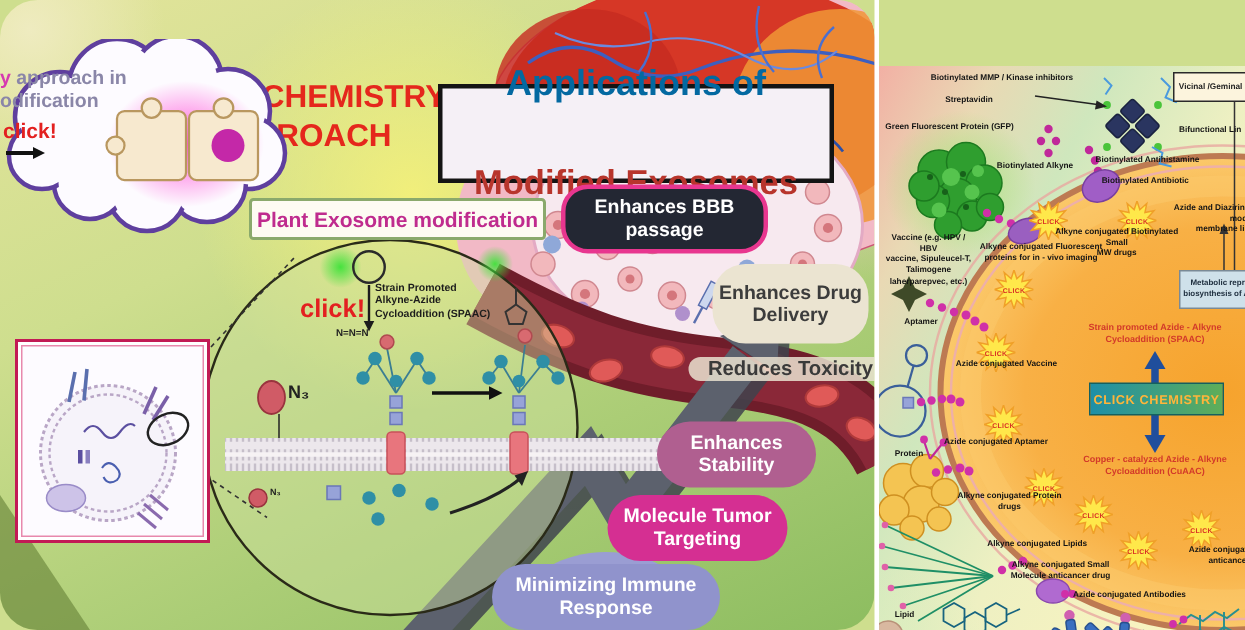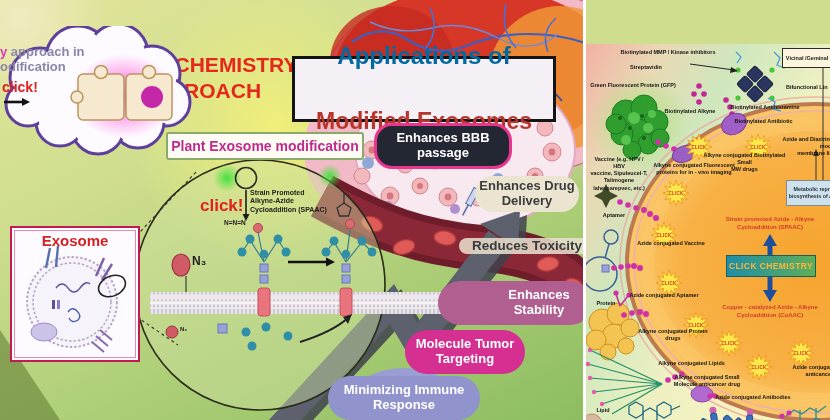--- a/index.html
+++ b/index.html
@@ -6,42 +6,42 @@
   .stage{position:relative;width:830px;height:420px;overflow:hidden;
          font-family:"Liberation Sans",sans-serif;background:#cede8e;}
   .abs{position:absolute;}
   svg{display:block;}
   
   .left-panel{position:absolute;left:0;top:0;width:583px;height:420px;overflow:hidden;
     background:
       radial-gradient(circle 190px at 560px 55px, rgba(248,197,216,.95), rgba(248,197,216,0) 70%),
       radial-gradient(circle 200px at 275px 130px, rgba(248,242,120,.85), rgba(248,242,120,0) 72%),
       radial-gradient(circle 120px at 20px 20px, rgba(240,236,196,.9), rgba(240,236,196,0) 75%),
-      linear-gradient(155deg,#e3e49b 0%,#cede8e 34%,#abcd76 68%,#8dbd60 100%);}
+      linear-gradient(155deg,#e3e49b 0%,#cede8e 34%,#abcd76 68%,#8dbd60 100%); border-radius: 25px;}
   .corner-tri{position:absolute;left:0;top:330px;width:0;height:0;
     border-bottom:90px solid rgba(106,134,58,.65);border-right:60px solid transparent;}
   .heading{position:absolute;left:85px;top:52px;width:232px;text-align:center;
     font-size:21px;font-weight:800;color:#e5271c;line-height:1.22;white-space:pre-line;}
   .title-box{position:absolute;left:292px;top:56px;width:258px;height:60px;
     background:#f5f0f6;border:3px solid #141414;display:flex;flex-direction:column;
     align-items:center;justify-content:center;z-index:6;}
   .title-box .l1{font-size:24px;font-weight:800;color:#0369a1;line-height:1.05;}
   .title-box .l2{font-size:23px;font-weight:800;color:#b8352c;line-height:1.1;margin-top:41px;}
   .plant-label{position:absolute;left:166px;top:132px;width:194px;height:24px;z-index:6;
     background:#fdfbf2;border:2px solid #8aa96c;border-radius:3px;display:flex;
     align-items:center;justify-content:center;font-size:14px;font-weight:800;color:#bf2b8e;}
   .cloud-text{position:absolute;font-weight:800;color:#8a86a8;font-size:13px;z-index:4;}
   .pill{position:absolute;border-radius:22px;display:flex;align-items:center;justify-content:center;
     text-align:center;font-weight:800;white-space:pre-line;line-height:1.15;z-index:7;}
   .pill-bbb{left:374px;top:123px;width:132px;height:40px;background:#232733;color:#fff;
     border:3px solid #e8368f;font-size:13px;border-radius:18px;}
-  .pill-drug{left:475px;top:176px;width:104px;height:36px;background:#ebe4d1;color:#3c3c3c;font-size:13px;}
+  .pill-drug{left:475px;top:176px;width:104px;height:53px;background:#ebe4d1;color:#3c3c3c;font-size:13px;}
   .pill-tox{left:459px;top:238px;width:136px;height:16px;background:rgba(233,226,208,.85);
     color:#3a3a3a;font-size:13.5px;border-radius:15px;}
-  .pill-stab{left:438px;top:281px;width:106px;height:44px;background:#b05f90;color:#fff;font-size:13px;padding-left:48px;}
+  .pill-stab{left:438px;top:281px;width:106px;height:44px;background:#b05f90;color:#fff;font-size:13px;}
   .pill-tumor{left:405px;top:330px;width:120px;height:44px;background:#d52f92;color:#fff;font-size:13px;}
   .pill-immune{left:328px;top:376px;width:152px;height:44px;background:#9093cc;color:#fff;font-size:13px;}
   .click-red{position:absolute;color:#e32020;font-weight:800;z-index:5;}
   .spaac-left{position:absolute;left:250px;top:189px;width:80px;font-size:7px;font-weight:800;
     color:#1c1c1c;line-height:1.2;white-space:pre-line;z-index:5;}
   .formula{position:absolute;left:224px;top:219px;font-size:6.5px;font-weight:800;color:#222;z-index:5;}
   .n3big{position:absolute;left:192px;top:254px;font-size:12px;font-weight:800;color:#222;z-index:5;}
   .n3small{position:absolute;left:180px;top:326px;font-size:6px;font-weight:800;color:#222;z-index:5;}
   .inset{position:absolute;left:10px;top:226px;width:126px;height:132px;background:#fdfbff;
     border:2px solid #c21a55;box-shadow:inset 0 0 0 2px #fff, inset 0 0 0 3px #e889ad;z-index:6;}
@@ -306,21 +306,20 @@
 
     <div class="click-red" style="left:200px;top:196px;font-size:17px;">click!</div>
     <div class="spaac-left">Strain Promoted
 Alkyne-Azide
 Cycloaddition (SPAAC)</div>
     <div class="formula">N=N=N</div>
     <div class="n3big">N₃</div>
     <div class="n3small">N₃</div>
 
     <div class="inset">
-      <div class="inset-title">Exosome</div>
       <svg width="126" height="132" viewBox="0 0 126 132" style="position:absolute;left:0;top:0;">
         <circle cx="60" cy="74" r="45" fill="#f6f3fa" stroke="#b9a6c6" stroke-width="2" stroke-dasharray="2.4,2"></circle>
         <circle cx="60" cy="74" r="39" fill="none" stroke="#b9a6c6" stroke-width="1.6" stroke-dasharray="2.4,2"></circle>
         <path d="M44,60 q6,-8 12,0 t12,0 t10,-4" fill="none" stroke="#5b4fa0" stroke-width="1.4"></path>
         <path d="M56,84 q4,-6 9,-1 q5,5 1,9 q-6,4 -9,-2" fill="none" stroke="#4a5fb0" stroke-width="1.4"></path>
         <rect x="40" y="72" width="3" height="9" fill="#5b4fa0"></rect>
           <rect x="45" y="72" width="3" height="9" fill="#8a80c0"></rect>
         <ellipse cx="32" cy="104" rx="13" ry="9" fill="#cdc3e8" stroke="#9a8cc8"></ellipse>
         <g stroke="#5a6fae" stroke-width="2.4">
             <line x1="38" y1="20" x2="34" y2="40"></line>

